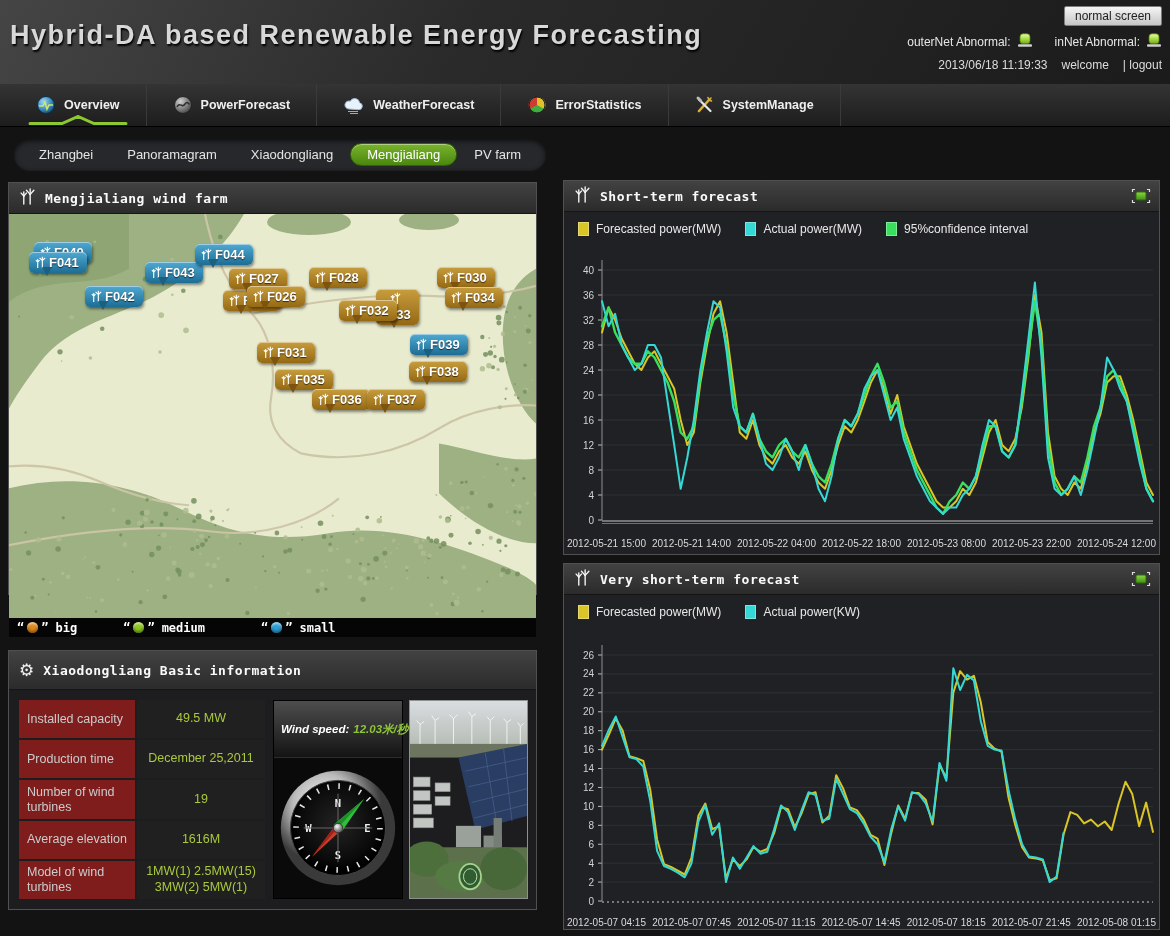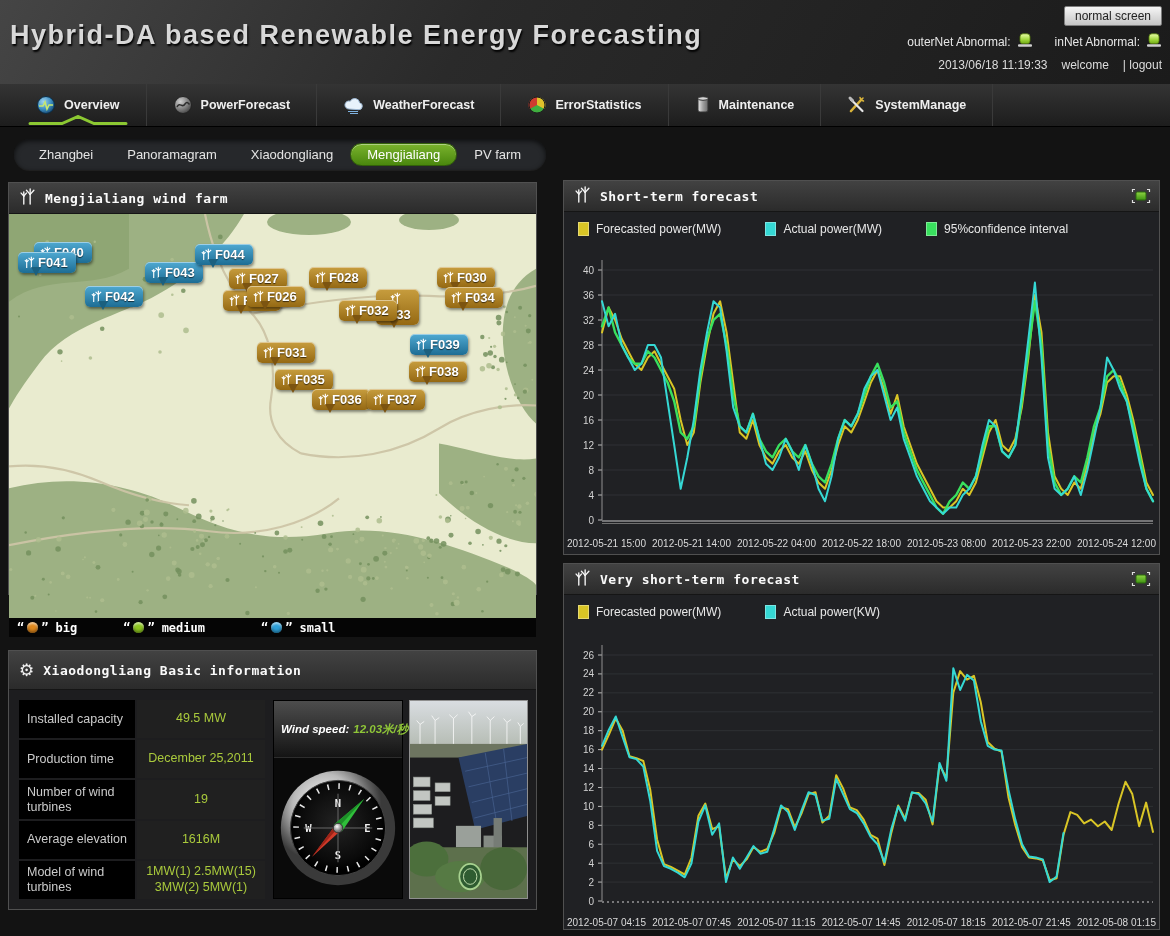--- a/index.html
+++ b/index.html
@@ -56,38 +56,38 @@
     font:bold 12px "DejaVu Sans Mono",monospace;color:#fff;}
   .ml-item{display:flex;align-items:center;gap:3px;}
   .ml-dot{width:11px;height:11px;border-radius:50%;display:inline-block;
     box-shadow:inset 0 -2px 3px rgba(0,0,0,.4),inset 0 2px 2px rgba(255,255,255,.55);}
   
   #info-panel{left:8px;top:650px;width:529px;height:260px;}
   .info-body{position:absolute;top:39px;left:0;right:0;bottom:0;background:#1d1d1f;}
   #info-table{position:absolute;left:10px;top:10px;width:246px;bottom:10px;display:flex;
     flex-direction:column;gap:2px;}
   .irow{flex:1;display:flex;gap:2px;}
-  .ilabel{flex:1;background:#000000;color:#cbcbcb;font-size:12.5px;display:flex;align-items:center;
+  .ilabel{flex:1;background:#7f1d1d;color:#cbcbcb;font-size:12.5px;display:flex;align-items:center;
     padding:0 8px;line-height:1.2;}
   .ivalue{width:128px;background:#202020;color:#a9c93c;font-size:12.5px;display:flex;align-items:center;
     justify-content:center;text-align:center;line-height:1.25;padding:0 4px;box-sizing:border-box;}
   #wind-box{position:absolute;left:264px;top:10px;width:128px;bottom:10px;display:flex;
     flex-direction:column;border:1px solid #000;}
   .ws-head{height:56px;background:linear-gradient(#4d4d4d,#141414);display:flex;align-items:center;
     padding-left:7px;white-space:nowrap;}
   .ws-label{font:bold italic 11.5px "Liberation Sans",sans-serif;color:#fff;margin-right:4px;}
   .ws-value{font:bold italic 11.5px "Liberation Sans","DejaVu Sans",sans-serif;color:#8fc638;}
   .compass-area{flex:1;background:#0a0a0a;border-top:1px solid #2d2d2d;display:flex;
     align-items:center;justify-content:center;}
   #photo{position:absolute;left:400px;top:10px;right:8px;bottom:10px;border:1px solid #8f8f8f;overflow:hidden;}
   #photo svg{display:block;width:100%;height:100%;}
   
   #st-panel{left:563px;top:180px;width:597px;height:375px;}
   #vst-panel{left:563px;top:563px;width:597px;height:367px;}
-  .legend-row{height:34px;display:flex;align-items:center;gap:44px;padding-left:14px;background:#202124;}
+  .legend-row{height:34px;display:flex;align-items:center;gap:24px;padding-left:14px;background:#202124;}
   .lg-item{display:flex;align-items:center;gap:7px;font-size:12px;color:#e8e8e8;}
   .lg-swatch{width:11px;height:14px;border:1px solid rgba(255,255,255,.35);box-sizing:border-box;}
   .chart-svg{display:block;}
   .xlabels{display:flex;justify-content:space-between;padding:0 3px;font-size:10px;color:#dadada;
     white-space:nowrap;}
 </style>
 </head>
 <body>
 
 <div id="app">
@@ -179,36 +179,20 @@
       <div class="nav-item">
         <span style="display: flex;">
           <svg width="20" height="20" viewBox="0 0 20 20">
             <circle cx="10" cy="10" r="8" fill="#3fae3f"></circle>
             <path d="M10 10 L10 2 A8 8 0 0 1 17.4 14 Z" fill="#e0c22c"></path>
             <path d="M10 10 L2.6 14 A8 8 0 0 1 10 2 Z" fill="#cf3b2f"></path>
             <circle cx="10" cy="10" r="8" fill="none" stroke="#1d1d1d"></circle>
           </svg>
         </span>
         <span>ErrorStatistics</span>
-      </div>
-      <div class="nav-item">
-        <span style="display: flex;">
-          <svg width="16" height="20" viewBox="0 0 16 20">
-            <defs>
-              <linearGradient id="mcg" x1="0" y1="0" x2="1" y2="0">
-                <stop offset="0" stop-color="#e9e9e9"></stop>
-                <stop offset="0.5" stop-color="#9f9f9f"></stop>
-                <stop offset="1" stop-color="#6a6a6a"></stop>
-              </linearGradient>
-            </defs>
-            <rect x="3" y="3" width="10" height="14" rx="2" fill="url(#mcg)" stroke="#333"></rect>
-            <ellipse cx="8" cy="3.5" rx="5" ry="1.8" fill="#d5d5d5" stroke="#333"></ellipse>
-          </svg>
-        </span>
-        <span>Maintenance</span>
       </div>
       <div class="nav-item">
         <span style="display: flex;">
           <svg width="20" height="20" viewBox="0 0 20 20">
             <g stroke-linecap="round">
               <path d="M4 16 L14 5" stroke="#d8b33a" stroke-width="2.6"></path>
               <path d="M14 5 l2 -2 M14 5 l-1 -2.5 M14 5 l2.5 1" stroke="#d8b33a" stroke-width="1.6" fill="none"></path>
               <path d="M4 4.5 L15.5 16" stroke="#e8e8e8" stroke-width="2.2"></path>
               <path d="M3 3 l2.5 2.5" stroke="#bbb" stroke-width="3"></path>
             </g>
@@ -556,21 +540,21 @@
           <div class="marker small" style="left: 25px; top: 28px;">
             <span style="display: flex;">
               <svg width="13" height="13" viewBox="0 0 14 14">
                 <g stroke="#fff" stroke-width="1.2" fill="none">
                   <path d="M9 13 V5 M9 5 L6 2 M9 5 L12 2 M9 5 V0.8 M4 13 V6.5 M4 6.5 L2 4.5 M4 6.5 L6 4.5 M4 6.5 V3.2"></path>
                 </g>
               </svg>
             </span>
             <span>F040</span>
           </div>
-          <div class="marker small" style="left: 9px; top: 38px; text-align: right;">
+          <div class="marker small" style="left: 20px; top: 38px; text-align: right;">
             <span style="display: flex;">
               <svg width="13" height="13" viewBox="0 0 14 14">
                 <g stroke="#fff" stroke-width="1.2" fill="none">
                   <path d="M9 13 V5 M9 5 L6 2 M9 5 L12 2 M9 5 V0.8 M4 13 V6.5 M4 6.5 L2 4.5 M4 6.5 L6 4.5 M4 6.5 V3.2"></path>
                 </g>
               </svg>
             </span>
             <span>F041</span>
           </div>
           <div class="marker small" style="left: 76px; top: 36px; margin-top: 36px;">

